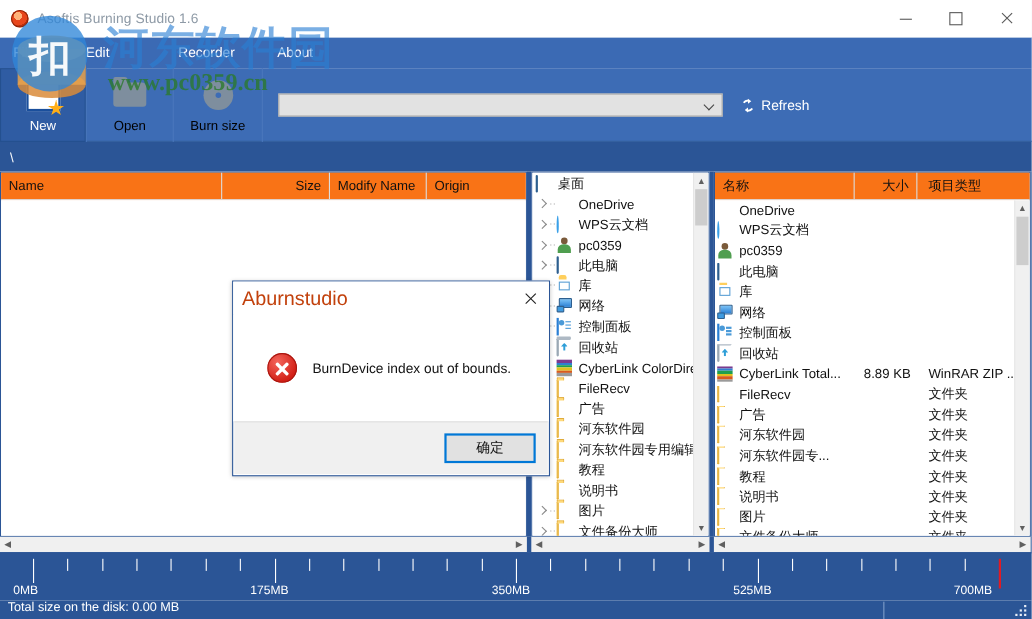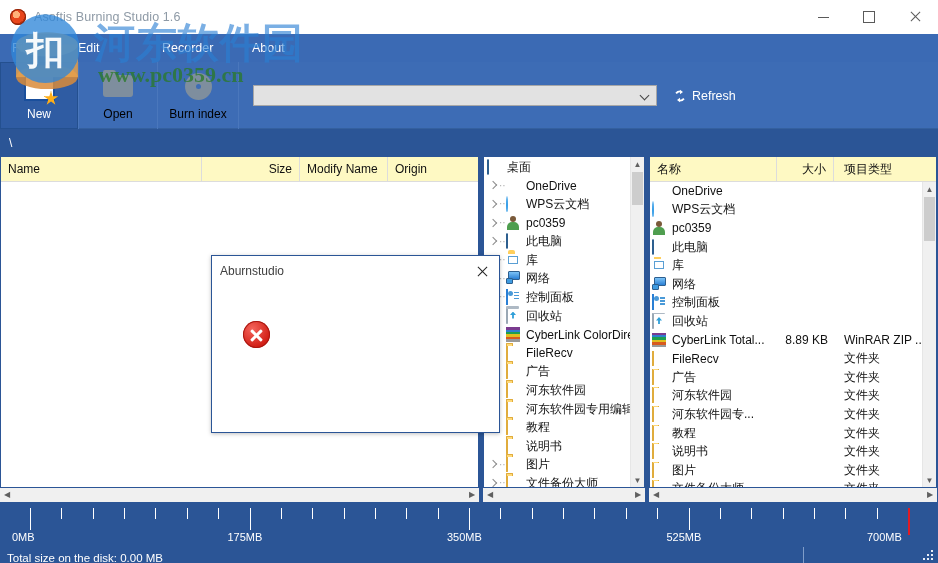--- a/index.html
+++ b/index.html
@@ -68,21 +68,21 @@
   .pathstrip{height:27px;background:#2b5596;color:#fff;font-size:12px;display:flex;align-items:center;padding-left:9px;}
 
   
   .body{position:absolute;left:0;right:0;top:156px;bottom:75px;display:flex;background:#2b5596;}
 
   .panel{background:#fff;border:1px solid #2b5596;box-sizing:border-box;display:flex;flex-direction:column;position:relative;}
   .p-left{width:479px;}
   .p-mid{width:162px;margin-left:4px;}
   .p-right{flex:1;margin-left:4px;margin-right:1px;}
 
-  .colhdr{height:24px;background:#fef9c3;border-bottom:1px solid #dcdcdc;display:flex;flex:0 0 auto;}
+  .colhdr{height:24px;background:#f97316;border-bottom:1px solid #dcdcdc;display:flex;flex:0 0 auto;}
   .colhdr .ch{font-size:12px;color:#111;padding:0 7px;box-sizing:border-box;height:24px;line-height:24px;
      border-right:1px solid #dcdcdc;white-space:nowrap;overflow:hidden;}
   .colhdr .ch:last-child{border-right:none;}
   .ch.r{text-align:right;}
 
   .listarea{flex:1;overflow:hidden;position:relative;background:#fff;}
 
   
   .tree{position:absolute;left:0;top:0;right:13px;bottom:0;overflow:hidden;padding-top:1px;}
   .trow{height:18.6px;display:flex;align-items:center;font-size:12px;color:#111;white-space:nowrap;padding-left:2px;}
@@ -139,31 +139,31 @@
   .sb-cell .track{flex:1;position:relative;}
   .sb-cell .thumb{position:absolute;top:1px;bottom:1px;background:#cdcdcd;}
 
   .scale{height:43px;background:#2b5596;position:relative;border-top:1px solid #2b5596;}
   .tick{position:absolute;top:5px;width:1px;background:#fff;}
   .tick.maj{height:22px;}
   .tick.min{height:11px;top:5px;}
   .tick.red{background:#e01b24;width:2px;height:27px;top:5px;}
   .slbl{position:absolute;top:28px;font-size:11px;color:#fff;white-space:nowrap;}
 
-  .statusbar{height:18px;background:#2b5596;color:#fff;font-size:11.5px;display:flex;align-items:flex-end;position:relative;}
+  .statusbar{height:18px;background:#2b5596;color:#fff;font-size:11.5px;display:flex;align-items:flex-start;position:relative;}
   .statusbar .s1{padding-left:7px;flex:0 0 auto;}
   .sep{position:absolute;left:803px;top:1px;bottom:1px;width:1px;background:#7f9dc9;}
   .grip{position:absolute;right:3px;bottom:2px;width:12px;height:12px;}
   .grip i{position:absolute;width:2px;height:2px;background:#e8eef7;}
 
   
   .dlg{position:absolute;left:211px;top:255px;width:289px;height:178px;background:#fff;
      border:1px solid #2b5596;box-sizing:border-box;box-shadow:0 1px 4px rgba(0,0,0,.25);z-index:40;}
   .dlg-tb{height:30px;display:flex;align-items:center;background:#fff;}
-  .dlg-tb .t{font-size:12px;color:#404040;padding-left:8px;flex:1;}
+  .dlg-tb .t{font-size:18px;color:#c2410c;padding-left:8px;flex:1;}
   .dlg-x{width:34px;height:30px;display:flex;align-items:center;justify-content:center;}
   .dlg-x .g{position:relative;width:12px;height:12px;}
   .dlg-x .g:before,.dlg-x .g:after{content:"";position:absolute;left:0;top:5.5px;width:13px;height:1px;background:#222;}
   .dlg-x .g:before{transform:rotate(45deg);}
   .dlg-x .g:after{transform:rotate(-45deg);}
   .dlg-body{height:97px;background:#fff;display:flex;align-items:center;padding-left:31px;box-sizing:border-box;}
   .err{width:27px;height:27px;border-radius:50%;background:radial-gradient(circle at 35% 30%,#f4655c,#d21f16 70%);
      position:relative;flex:0 0 auto;box-shadow:inset 0 0 0 1px #a81710;}
   .err:before,.err:after{content:"";position:absolute;left:6px;top:12.5px;width:15px;height:3px;background:#fff;border-radius:1px;}
   .err:before{transform:rotate(45deg);}
@@ -222,21 +222,21 @@
     <div class="tb dis">
       <div class="ico">
           <div class="ic-folder"></div>
         </div>
       <div class="tlab">Open</div>
     </div>
     <div class="tb dis" style="width:81px">
       <div class="ico">
           <div class="ic-disc"></div>
         </div>
-      <div class="tlab">Burn index</div>
+      <div class="tlab">Burn size</div>
     </div>
 
     <div class="tbright">
       <div class="combo">
         <div class="cv"></div>
         <span class="chev"></span>
       </div>
       <div class="refresh">
         <svg width="14" height="14" viewBox="0 0 16 16">
           <path fill="#ffffff" d="M8 1.6a6.4 6.4 0 0 0-5.3 2.8l1.7 1.2A4.3 4.3 0 0 1 8 3.7V6l3.4-2.6L8 0.8z"></path>
@@ -616,20 +616,24 @@
 
   <div class="dlg">
     <div class="dlg-tb">
       <div class="t">Aburnstudio</div>
       <div class="dlg-x">
           <span class="g"></span>
         </div>
     </div>
     <div class="dlg-body">
       <div class="err"></div>
+      <div class="dlg-msg">BurnDevice index out of bounds.</div>
+    </div>
+    <div class="dlg-foot">
+      <div class="btn-ok">确定</div>
     </div>
   </div>
 
   <div class="wm">
     <svg class="wm-logo" viewBox="0 0 100 100">
       <ellipse cx="50" cy="78" rx="36" ry="14" fill="#d98b3a" opacity=".85"></ellipse>
       <rect x="14" y="40" width="72" height="38" fill="#e8a24e" opacity=".85"></rect>
       <ellipse cx="50" cy="40" rx="36" ry="14" fill="#f0b868" opacity=".9"></ellipse>
       <circle cx="48" cy="45" r="40" fill="#2f86d8" opacity=".78"></circle>
       <text x="48" y="62" font-size="44" font-family="DejaVu Sans, sans-serif" font-weight="bold" fill="#ffffff" text-anchor="middle" opacity=".95">扣</text>

